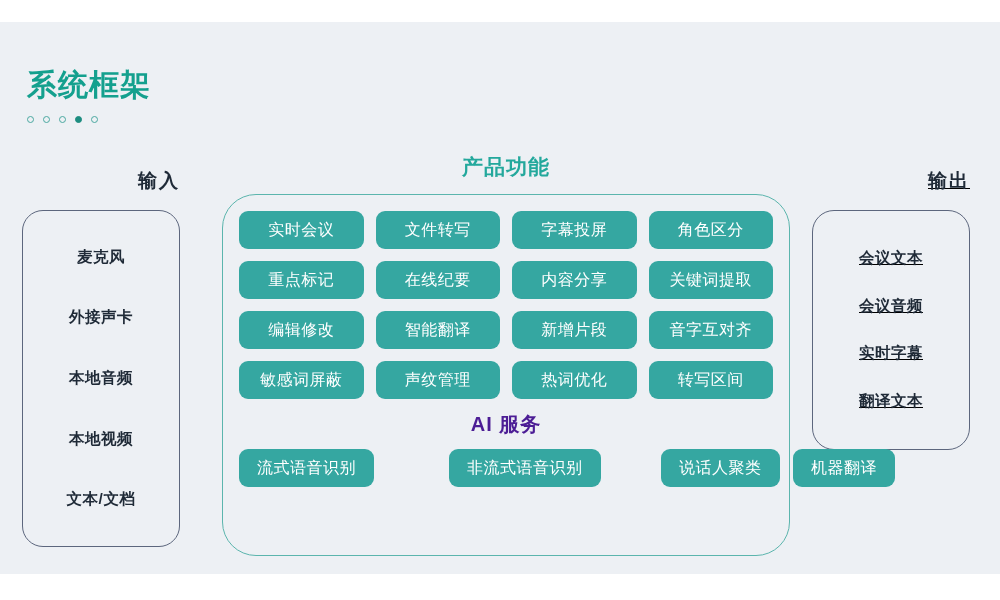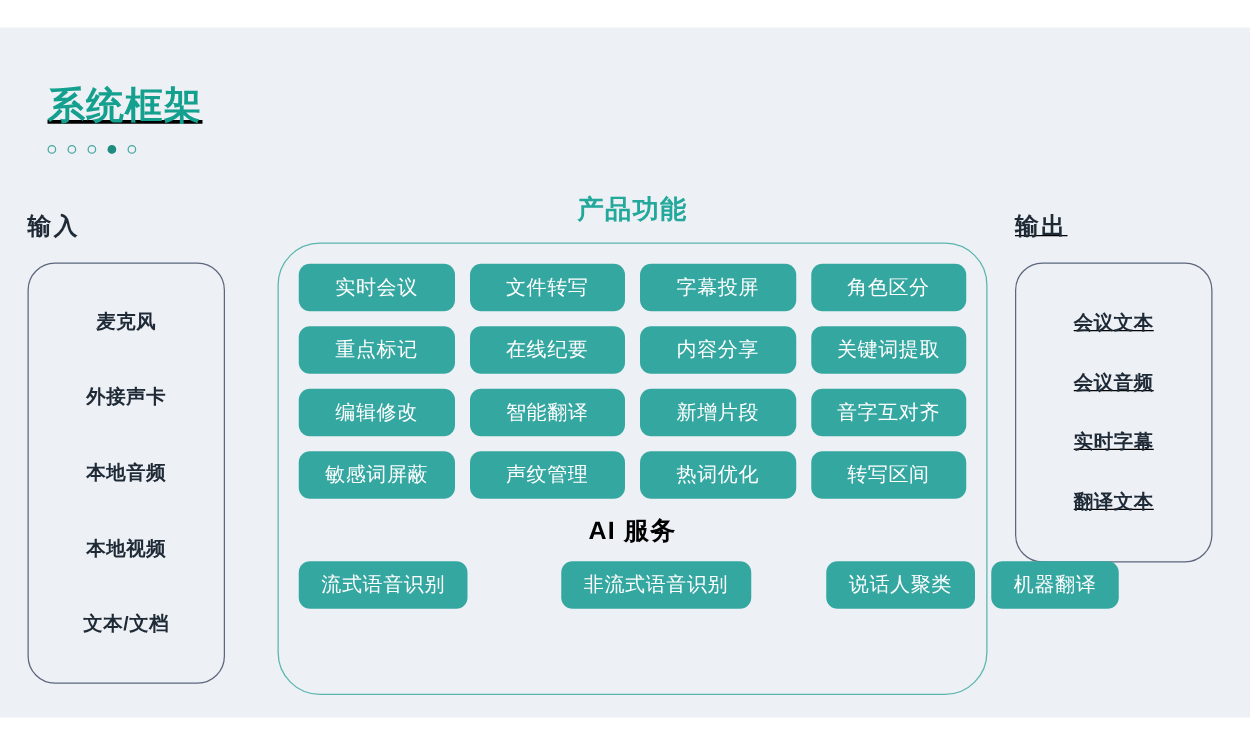--- a/index.html
+++ b/index.html
@@ -19,23 +19,22 @@
     left: 0;
     top: 22px;
     width: 1000px;
     height: 552px;
     background: #edf0f4;
   }
 
   
   .title-block {
     position: absolute;
-    left: 38px;
+    left: 27px;
     top: 48px;
-    text-decoration: underline;
   }
   .slide-title {
     font-size: 30px;
     font-weight: bold;
     color: #14a08e;
     letter-spacing: 1px;
     line-height: 1;
     white-space: nowrap;
   }
   .dot-row {
@@ -59,37 +58,37 @@
 
   
   .side-col {
     position: absolute;
     width: 158px;
   }
   .side-col.left  { left: 22px;  top: 146px; }
   .side-col.right { left: 812px; top: 146px; text-decoration: underline; }
 
   .side-heading {
-    text-align: left;
+    text-align: right;
     font-size: 19px;
     font-weight: bold;
     color: #1f2a37;
     letter-spacing: 2px;
     margin-bottom: 16px;
   }
   .side-box {
     border: 1.5px solid #5c667d;
     border-radius: 22px;
     box-sizing: border-box;
     display: flex;
     flex-direction: column;
     justify-content: space-around;
     align-items: center;
   }
-  .side-col.left  .side-box { height: 337px; padding: 16px 0; }
+  .side-col.left  .side-box { height: 337px; padding: 16px 0; border-radius: 21px; }
   .side-col.right .side-box { height: 240px; padding: 24px 0; }
   .side-item {
     font-size: 15.5px;
     font-weight: bold;
     color: #1f2a37;
     letter-spacing: 0.5px;
     text-align: center;
   }
 
   
@@ -131,21 +130,21 @@
     justify-content: center;
     font-size: 16px;
     letter-spacing: 0.5px;
     white-space: nowrap;
   }
 
   .ai-heading {
     text-align: center;
     font-size: 20px;
     font-weight: bold;
-    color: #000000;
+    color: #4c1d95;
     letter-spacing: 1px;
     margin-top: 12px;
     margin-bottom: 11px;
   }
   .ai-rows {
     display: flex;
     flex-direction: row;
     gap: 12px;
   }
   .ai-row {

